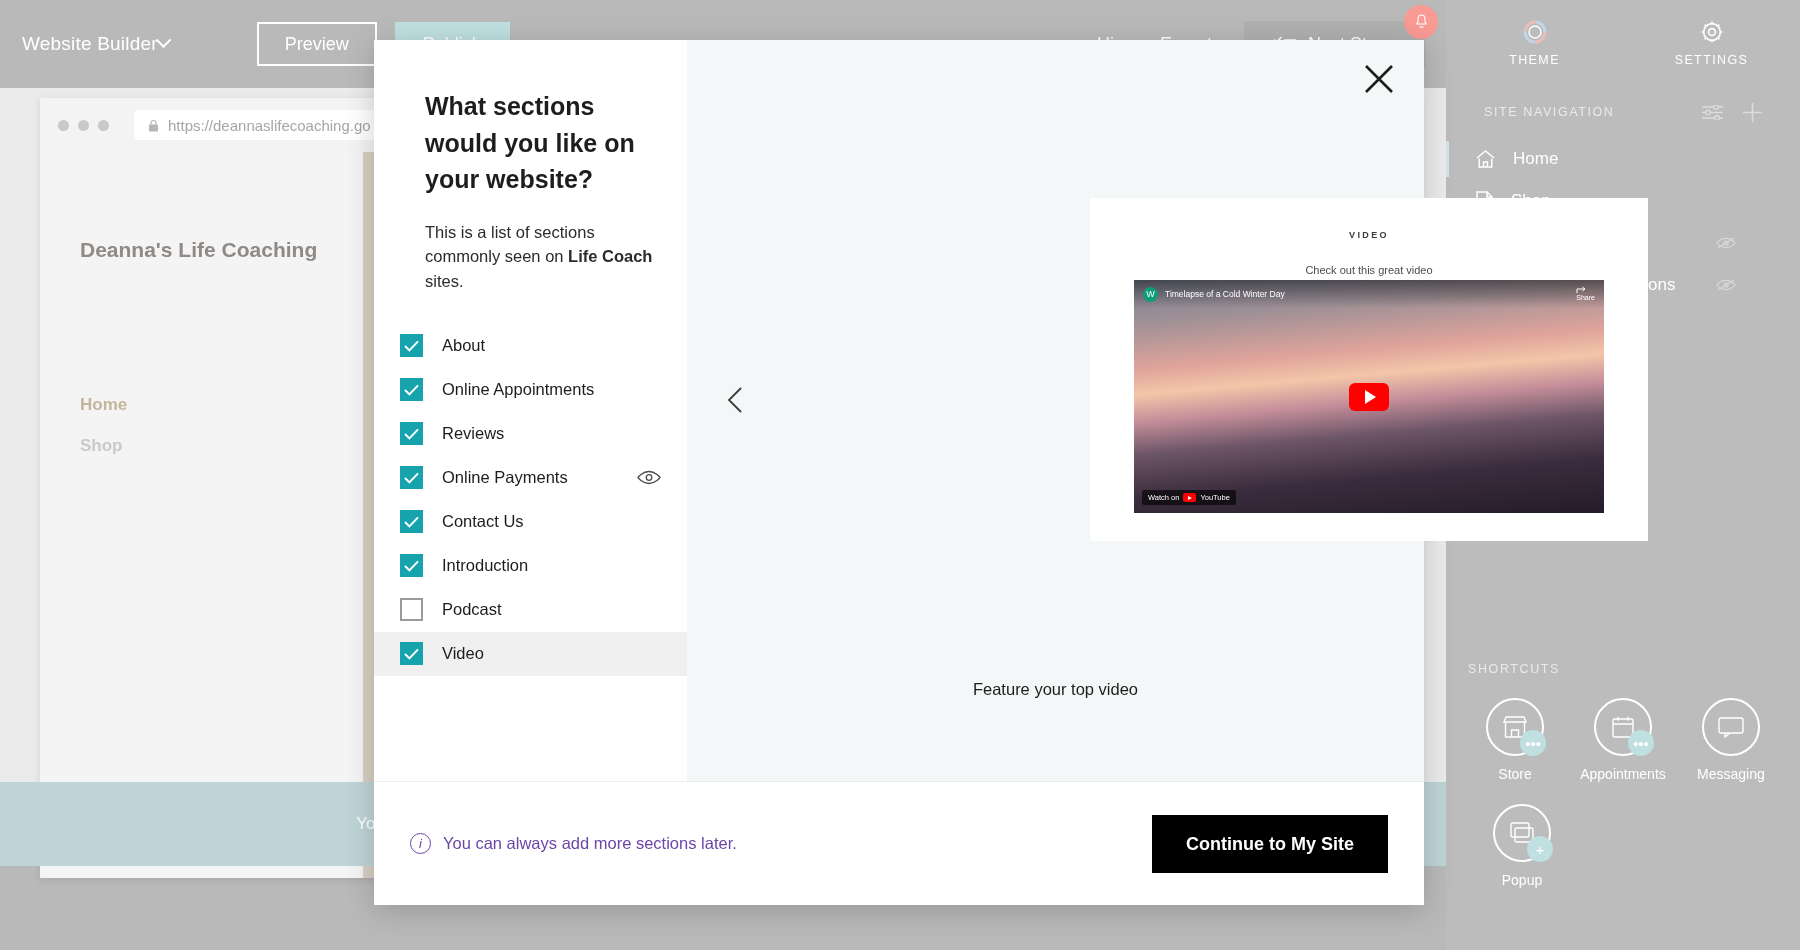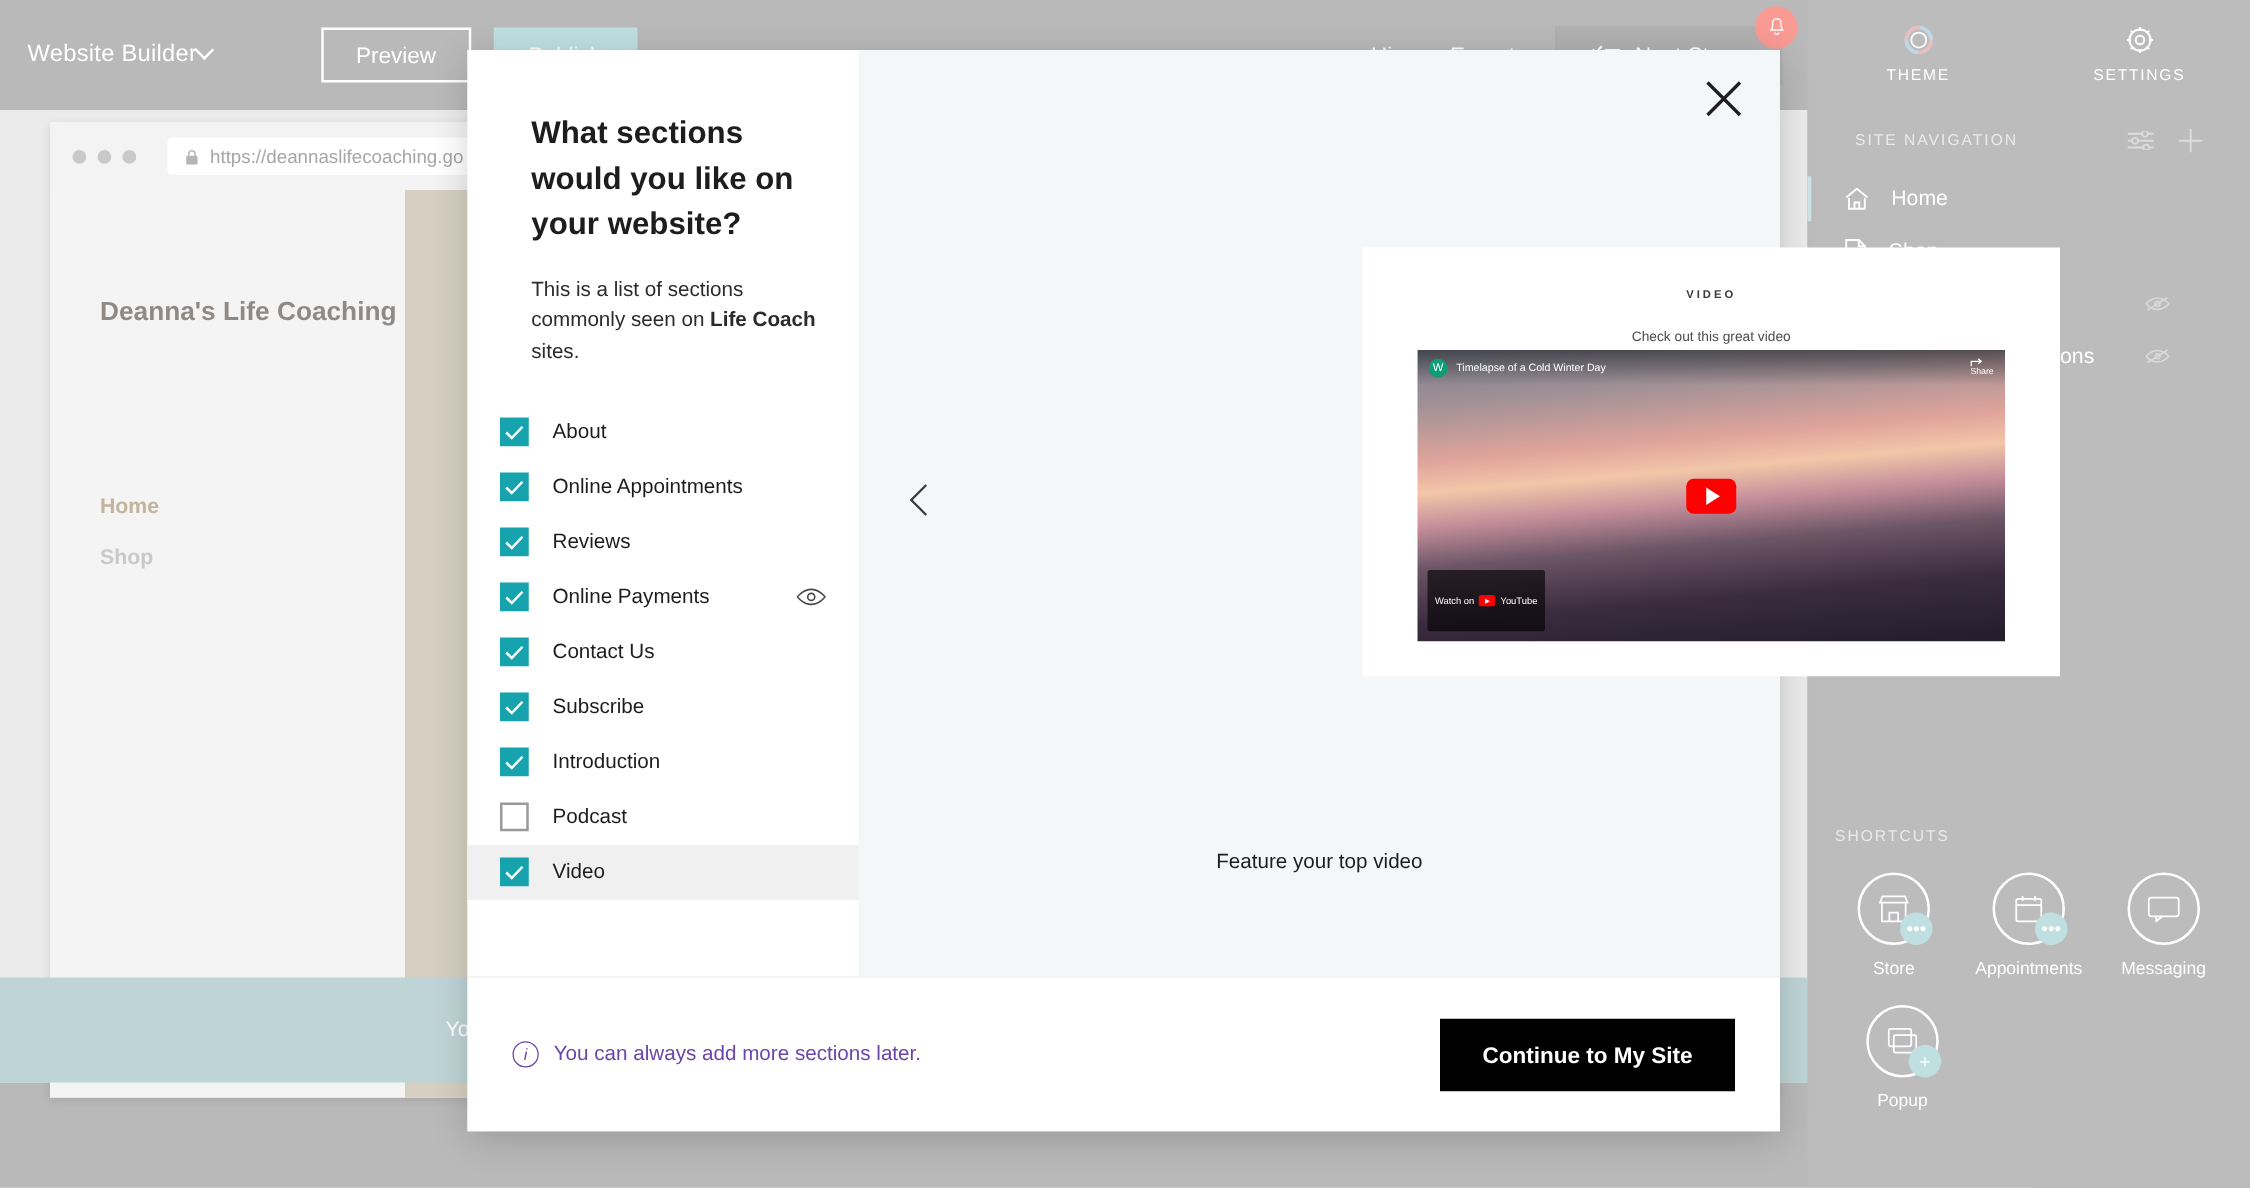--- a/index.html
+++ b/index.html
@@ -48,21 +48,21 @@
     background: #ffffff; box-shadow: 0 2px 8px rgba(0,0,0,.10);
   }
   .browser-chrome { height: 54px; background: #f3f3f3; display: flex; align-items: center; padding: 0 18px; }
   .dot { width: 11px; height: 11px; border-radius: 50%; background: #c9c9c9; margin-right: 9px; }
   .urlbar {
     margin-left: 16px; height: 30px; background: #ffffff; border-radius: 4px;
     display: flex; align-items: center; gap: 9px; padding: 0 14px; min-width: 420px;
     color: #a6a6a6; font-size: 15px;
   }
   .site-body { position: absolute; left: 0; top: 54px; right: 0; bottom: 0; display: flex; }
-  .site-sidebar { width: 284px; background: #f4f4f4; position: relative; }
+  .site-sidebar { width: 323px; background: #f4f4f4; position: relative; }
   .site-logo { position: absolute; left: 40px; top: 84px; font-size: 21px; line-height: 1.35; color: #8f8a86; font-weight: bold; }
   .site-nav { position: absolute; left: 40px; top: 243px; }
   .site-nav div { font-size: 17px; margin-bottom: 21px; font-weight: bold; }
   .site-nav .active { color: #c2b59b; }
   .site-nav .plain { color: #c9c9c9; }
   .site-tools { position: absolute; left: 44px; bottom: 40px; display: flex; gap: 22px; color: #b4b4b4; }
   .site-hero { flex: 1; background: #d6cfc1; }
 
   
   .plan-banner {
@@ -153,21 +153,21 @@
   .vid-avatar { width: 15px; height: 15px; border-radius: 50%; background: #0f9d77; color: #fff; font-size: 9px; display: flex; align-items: center; justify-content: center; }
   .vid-title { color: #ffffff; font-size: 8.5px; }
   .vid-share { margin-left: auto; color: #ffffff; font-size: 7px; text-align: center; line-height: 1.25; }
   .play-btn {
     position: absolute; left: 50%; top: 50%; transform: translate(-50%,-50%);
     width: 40px; height: 28px; border-radius: 6px; background: #ff0000;
     display: flex; align-items: center; justify-content: center;
   }
   .play-tri { width: 0; height: 0; border-left: 11px solid #fff; border-top: 7px solid transparent; border-bottom: 7px solid transparent; margin-left: 2px; }
   .vid-bottom { position: absolute; left: 8px; bottom: 8px; background: rgba(0,0,0,.62); border-radius: 2px;
-    padding: 20px 6px; display: flex; align-items: center; gap: 4px; color: #ffffff; font-size: 7.5px; }
+    padding: 3px 6px; display: flex; align-items: center; gap: 4px; color: #ffffff; font-size: 7.5px; }
   .yt-mark { width: 13px; height: 9px; background: #ff0000; border-radius: 2px; display: flex; align-items: center; justify-content: center; }
   .yt-mark i { width: 0; height: 0; border-left: 4px solid #fff; border-top: 2.5px solid transparent; border-bottom: 2.5px solid transparent; }
   .pv-caption { position: absolute; left: 0; right: 0; top: 640px; text-align: center; font-size: 16.5px; color: #1d1d1d; }
 
   .modal-foot {
     height: 124px; flex: none; background: #ffffff; display: flex; align-items: center; padding: 0 36px;
     border-top: 1px solid #ececec;
   }
   .foot-note { display: flex; align-items: center; gap: 12px; color: #6b46a8; font-size: 16.5px; }
   .info-c { width: 21px; height: 21px; border-radius: 50%; border: 1.6px solid #6b46a8; font-size: 13px; display: flex; align-items: center; justify-content: center; font-style: italic; }
@@ -442,28 +442,20 @@
                 </svg>
             </span>
             <span class="lbl">Contact Us</span>
           </div>
           <div class="sect-row">
             <span class="cbox on">
               <svg width="15" height="12" viewBox="0 0 15 12">
                   <path d="M1 6l4.4 4.4L14 1.4" fill="none" stroke="#fff" stroke-width="2"></path>
                 </svg>
             </span>
-            <span class="lbl">Subscribe</span>
-          </div>
-          <div class="sect-row">
-            <span class="cbox on">
-              <svg width="15" height="12" viewBox="0 0 15 12">
-                  <path d="M1 6l4.4 4.4L14 1.4" fill="none" stroke="#fff" stroke-width="2"></path>
-                </svg>
-            </span>
             <span class="lbl">Introduction</span>
           </div>
           <div class="sect-row">
             <span class="cbox off"></span>
             <span class="lbl">Podcast</span>
           </div>
           <div class="sect-row hl">
             <span class="cbox on">
               <svg width="15" height="12" viewBox="0 0 15 12">
                   <path d="M1 6l4.4 4.4L14 1.4" fill="none" stroke="#fff" stroke-width="2"></path>

